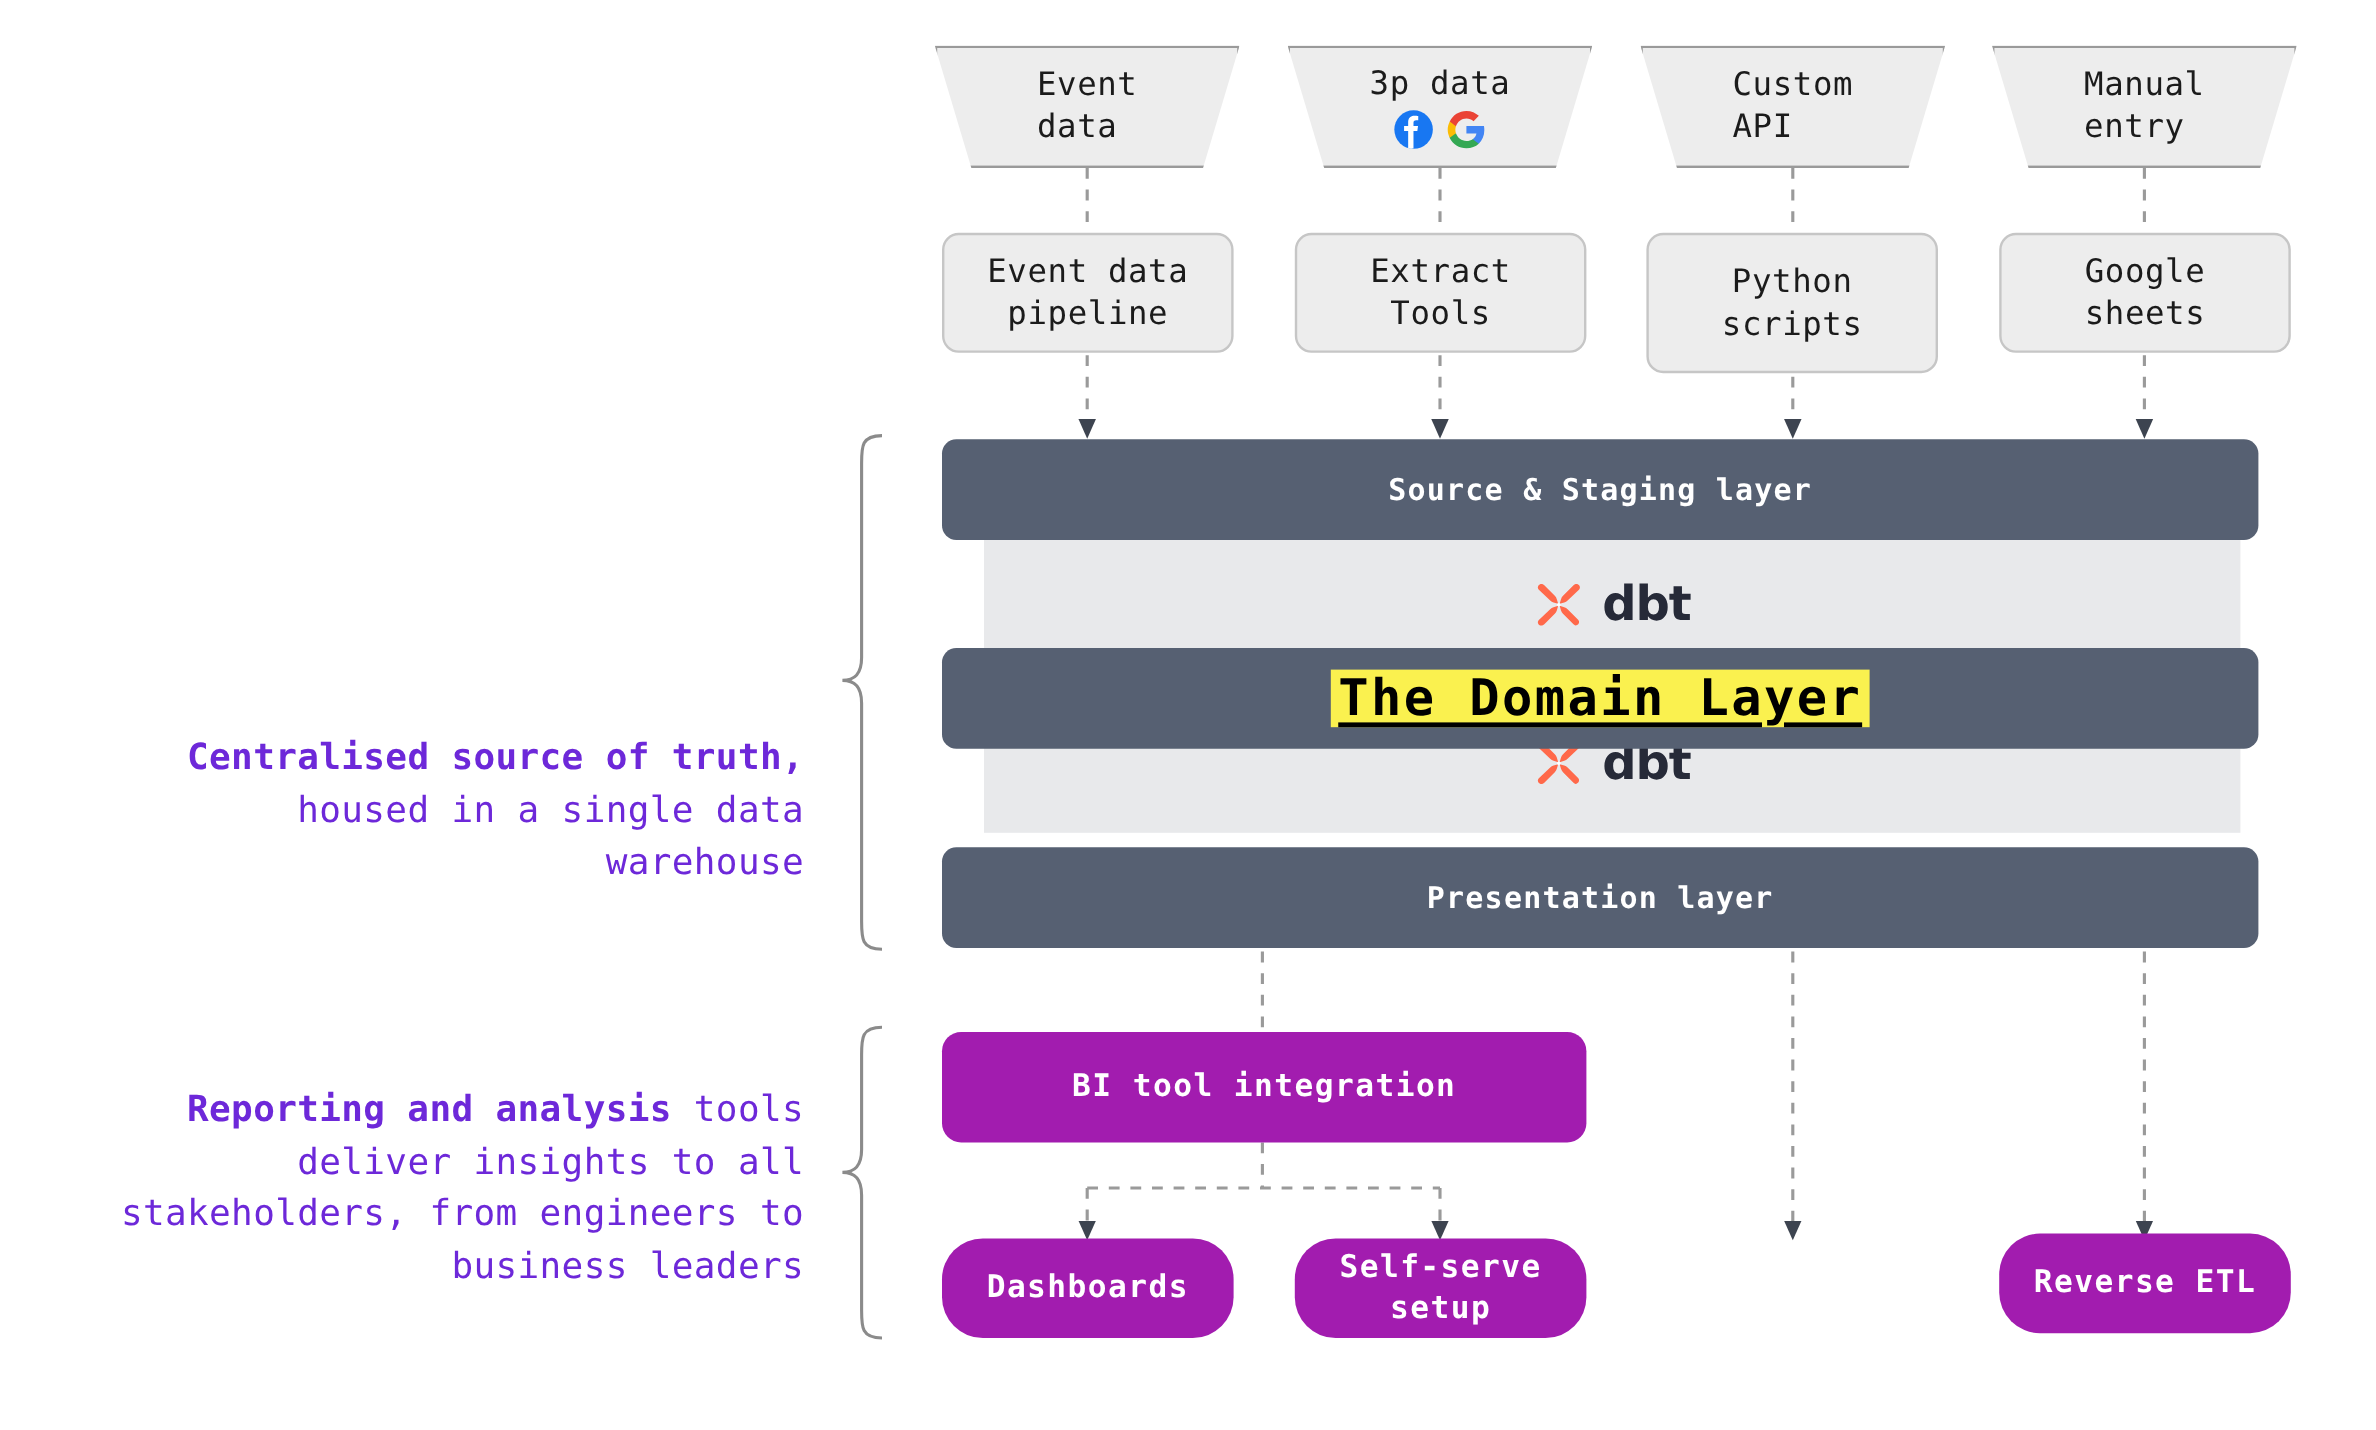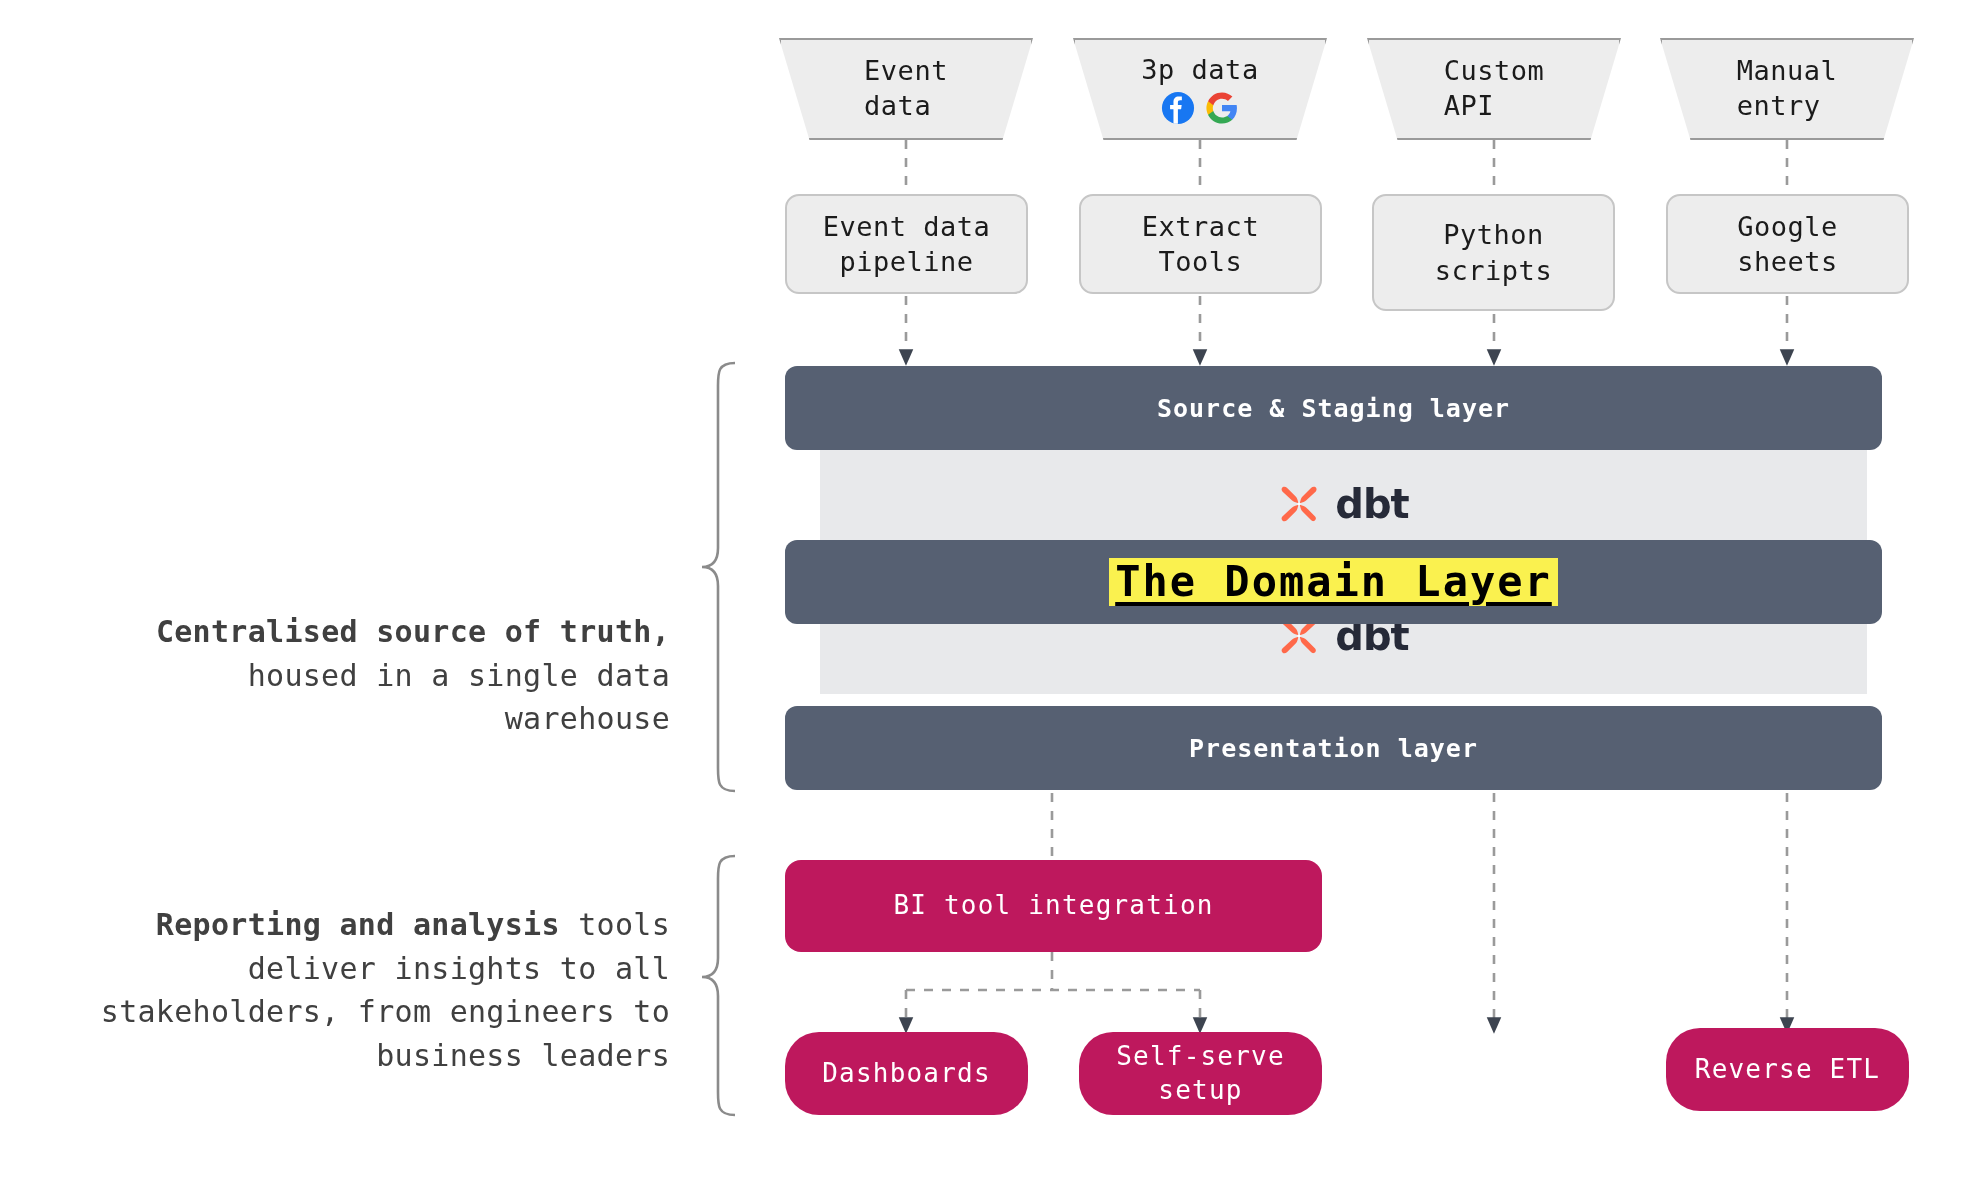--- a/index.html
+++ b/index.html
@@ -105,38 +105,38 @@
     color: #262a38;
     letter-spacing: -1px;
     line-height: 1;
   }
 
   
   .greenbox {
     display: flex;
     align-items: center;
     justify-content: center;
-    background: #be185d;
+    background: #a21caf;
     border-radius: 16px;
     color: #ffffff;
     font-size: 26px;
-    font-weight: normal;
+    font-weight: bold;
     letter-spacing: 1.2px;
     text-align: center;
     line-height: 1.3;
     white-space: pre-line;
   }
   .greenbox.pill { border-radius: 34px; }
 
   
   .annotation {
     text-align: right;
     font-size: 30px;
     line-height: 1.45;
-    color: #404040;
+    color: #6d28d9;
     letter-spacing: 0.3px;
   }
   .annotation b { font-weight: bold; }
 
   
   #wires {
     position: absolute;
     left: 0; top: 0;
     width: 1980px; height: 1192px;
     pointer-events: none;

